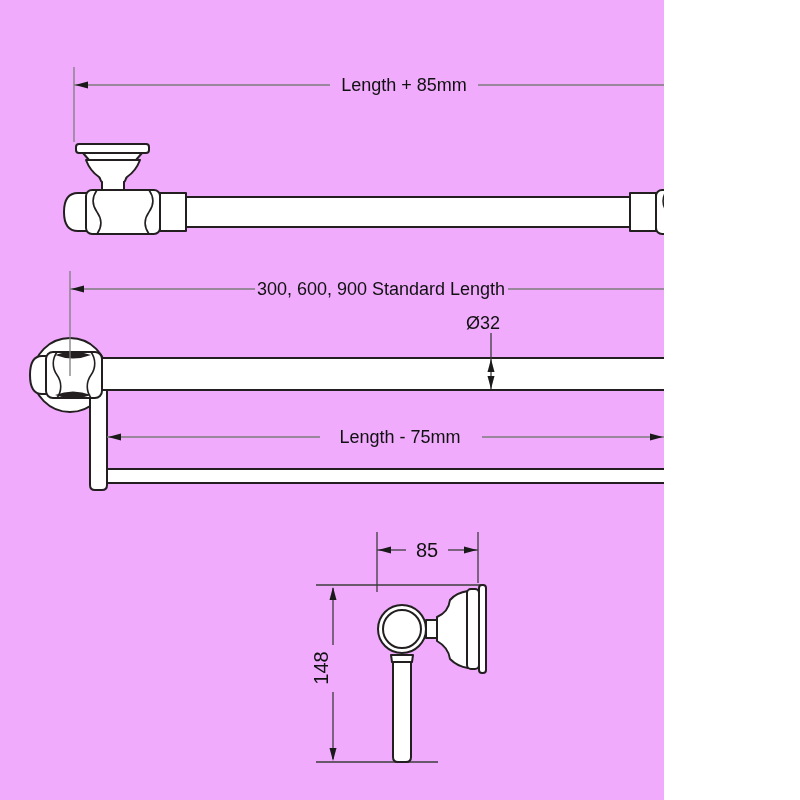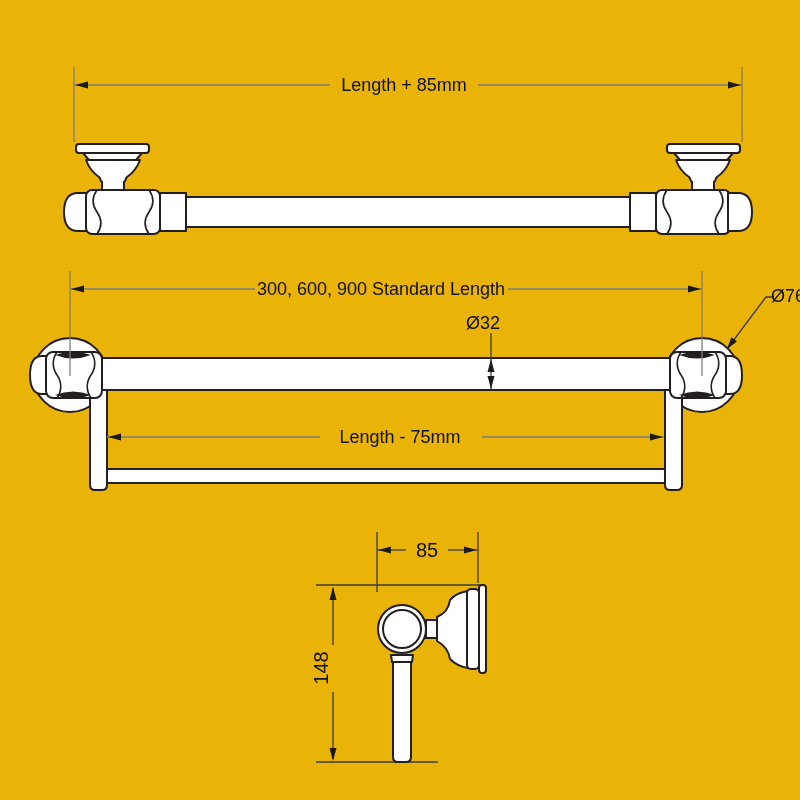--- a/index.html
+++ b/index.html
@@ -2,23 +2,23 @@
 <html><head>
 <meta charset="utf-8">
 <style>
   html, body {
     margin: 0;
     padding: 0;
     background: #ffffff;
   }
   .canvas {
     position: relative;
-    width: 800px;
+    width: 664px;
     height: 800px;
-    background: #eab308;
+    background: #f0abfc;
     overflow: hidden;
     font-family: "Liberation Sans", "DejaVu Sans", sans-serif;
   }
   svg { display: block; }
   .outline {
     fill: #ffffff;
     stroke: #231f20;
     stroke-width: 2;
     stroke-linejoin: round;
     stroke-linecap: round;

